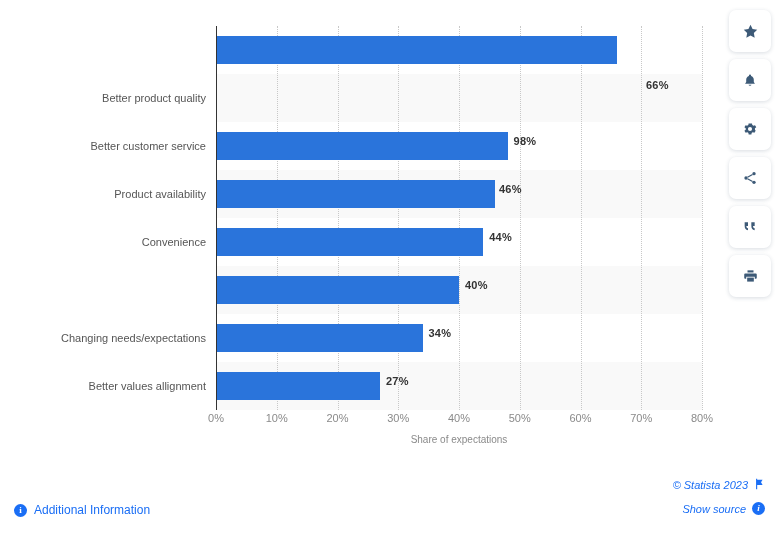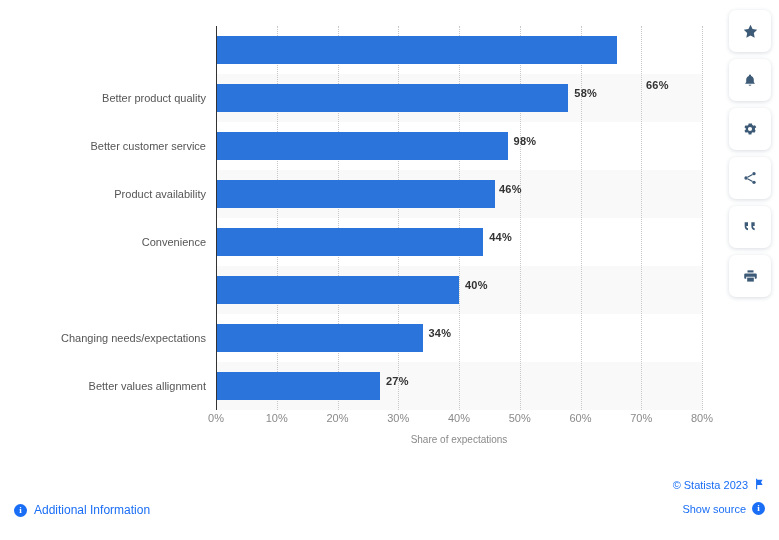--- a/index.html
+++ b/index.html
@@ -164,20 +164,21 @@
   #footer-left .flabel {
     font-size: 12px;
     color: #1a6ef5;
   }
   #footer-right {
     position: absolute;
     right: 14px;
     top: 478px;
     width: 300px;
     text-align: right;
+    font-style: italic;
   }
   .footer-line {
     display: flex;
     align-items: center;
     justify-content: flex-end;
     gap: 6px;
     font-size: 11px;
     color: #1a6ef5;
     margin-bottom: 10px;
     cursor: pointer;
@@ -213,24 +214,20 @@
     <div class="gridline" style="left:243px"></div>
     <div class="gridline" style="left:303.75px"></div>
     <div class="gridline" style="left:364.5px"></div>
     <div class="gridline" style="left:425.25px"></div>
     <div class="gridline" style="left:486px"></div>
 
     <div class="bar-row" style="top:0px">
       <div class="bar" style="width: 400.95px;"></div>
       <div class="bar-value" style="left: 430px; margin-top: 40px;">66%</div>
     </div>
-    <div class="bar-row" style="top:48px">
-      <div class="bar" style="width: 352.35px;"></div>
-      <div class="bar-value" style="left: 358.35px;">58%</div>
-    </div>
     <div class="bar-row" style="top:96px">
       <div class="bar" style="width: 291.6px;"></div>
       <div class="bar-value" style="left: 297.6px;">98%</div>
     </div>
     <div class="bar-row" style="top:144px">
       <div class="bar" style="width: 279.45px;"></div>
       <div class="bar-value" style="left: 283px;">46%</div>
     </div>
     <div class="bar-row" style="top:192px">
       <div class="bar" style="width: 267.3px;"></div>

